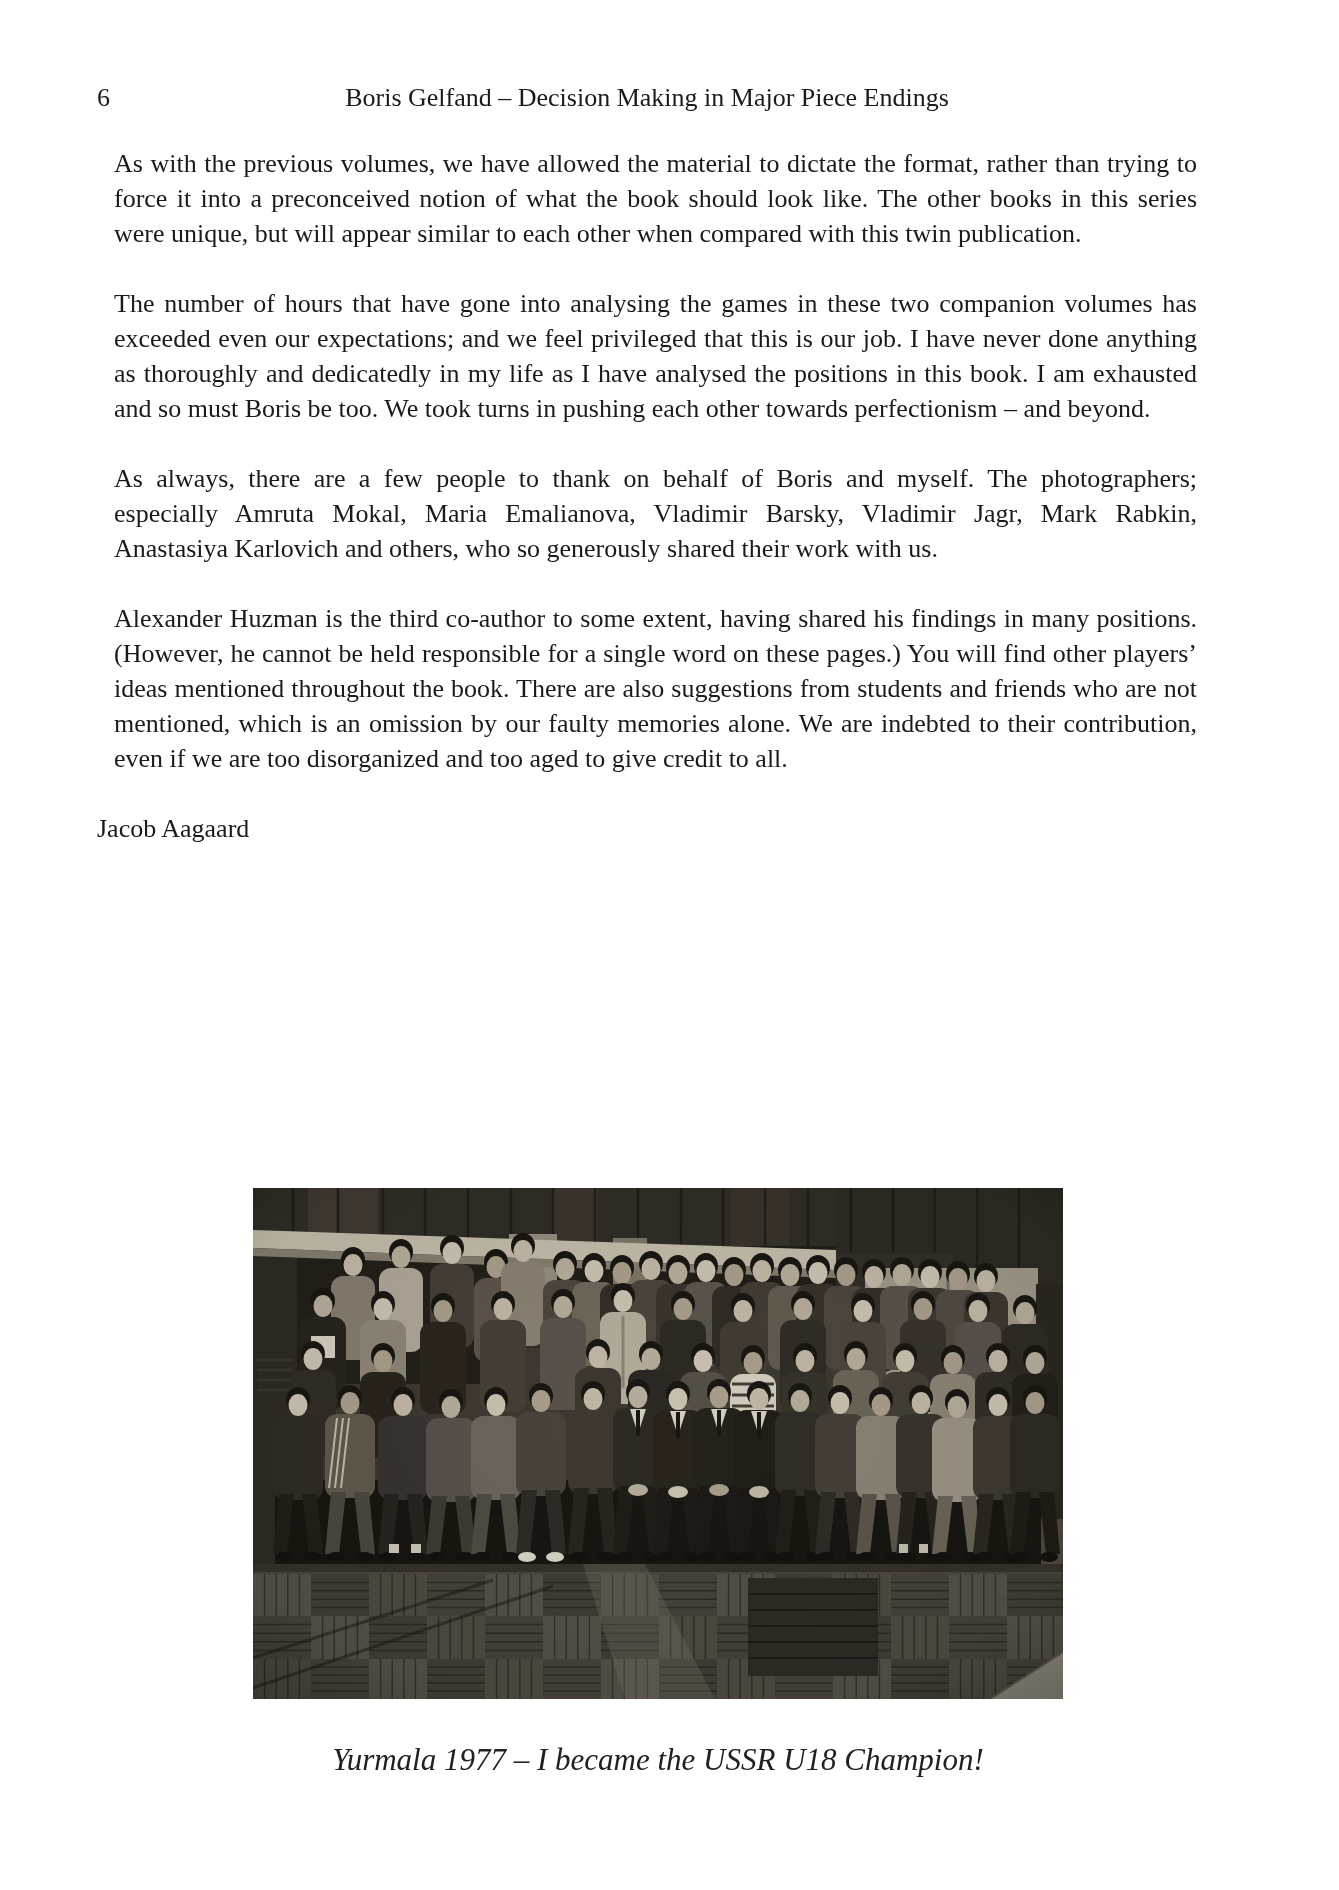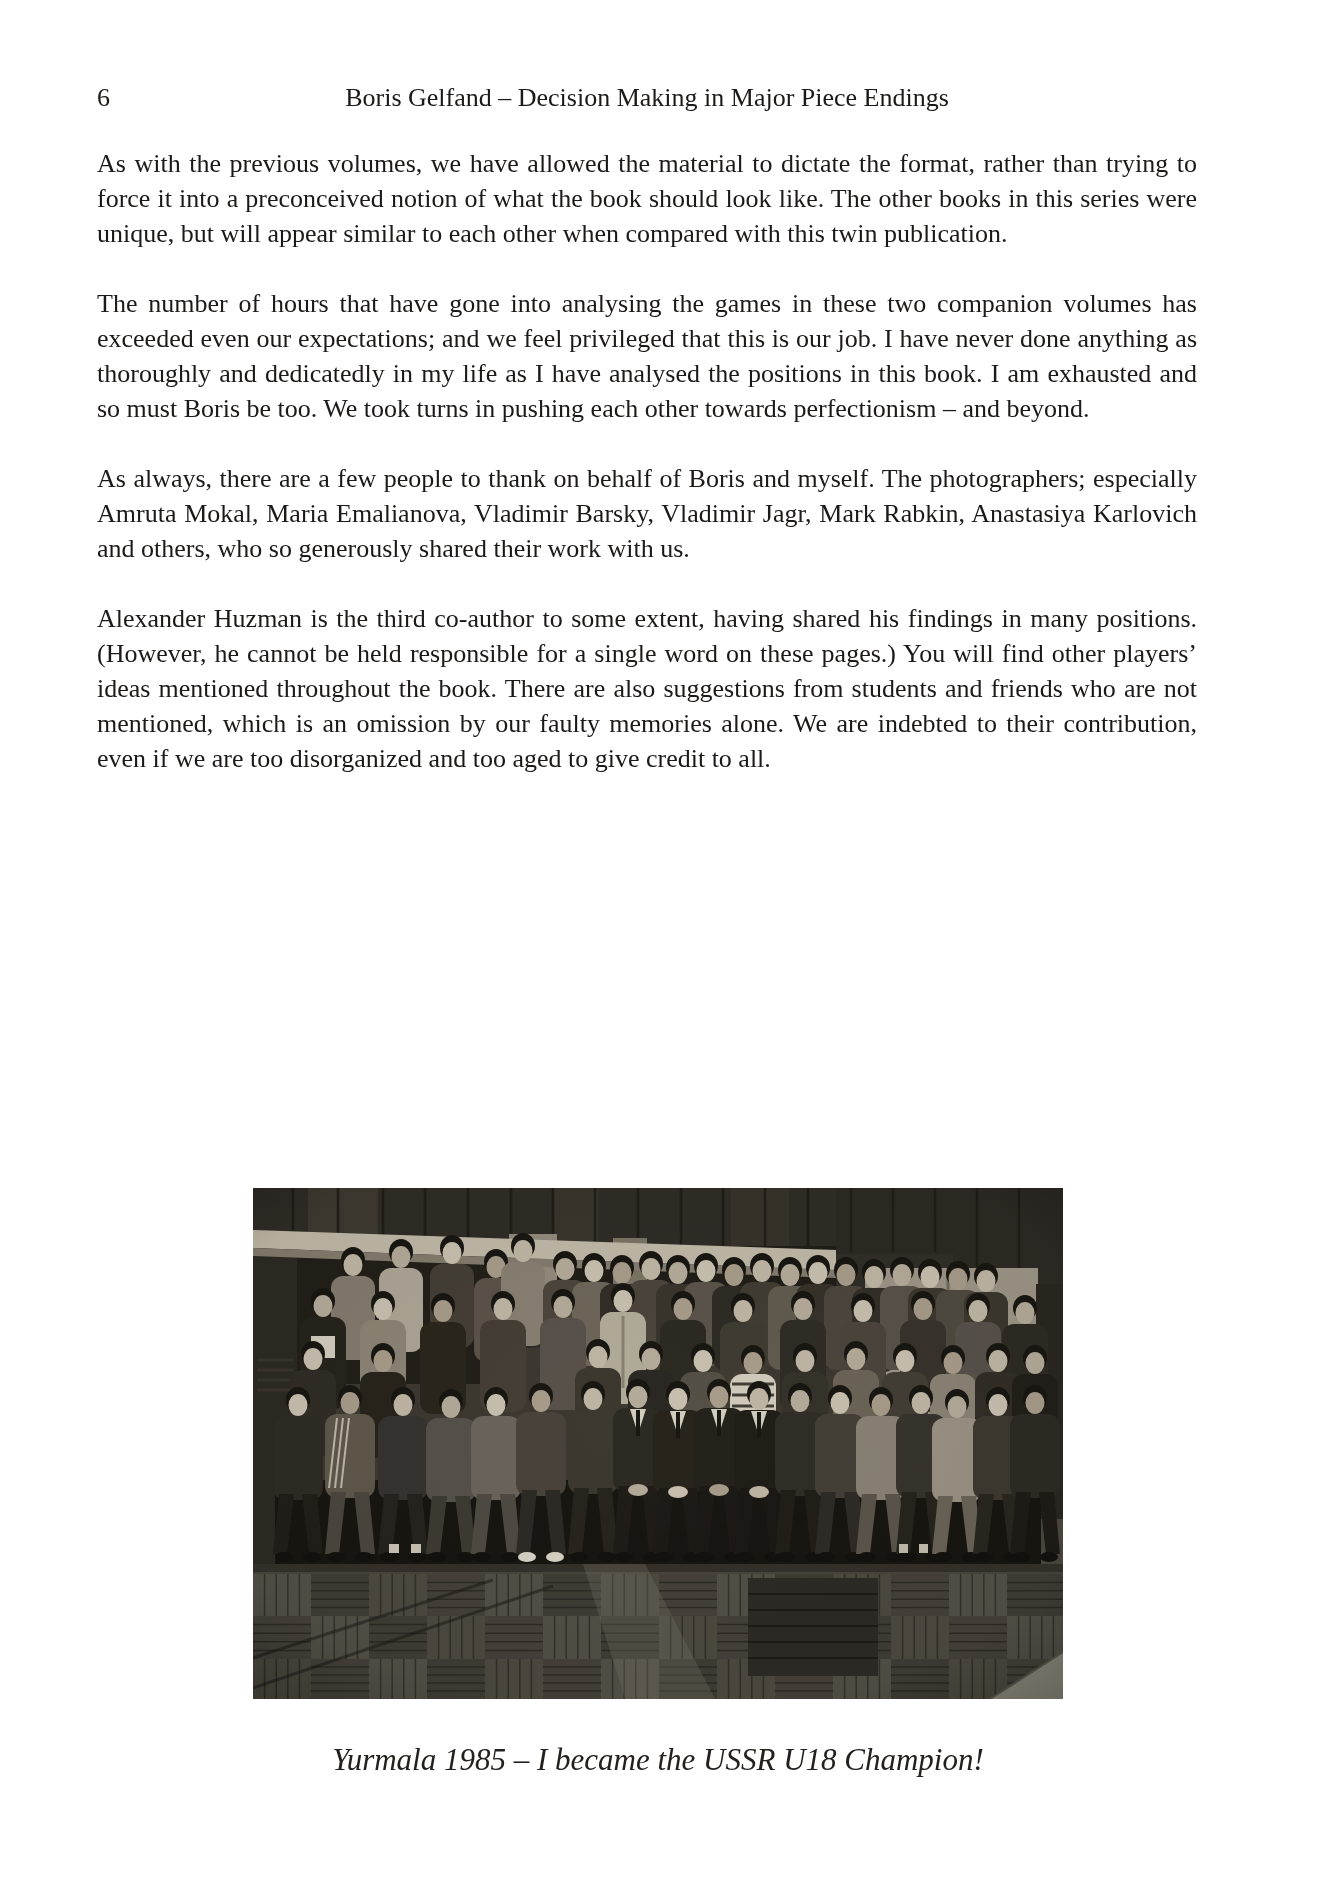--- a/index.html
+++ b/index.html
@@ -12,21 +12,21 @@
   .running-head{
     position:absolute; top:80px; left:97px; width:1100px; height:36px;
     font-size:26px; line-height:35px;
   }
   .page-number{ position:absolute; left:0; top:0; }
   .head-title{ display:block; text-align:center; }
   .body-text{
     position:absolute; top:146px; left:97px; width:1100px;
     font-size:26px; line-height:35px; text-align:justify;
   }
-  .body-text p{ margin:0 0 35px 0; }
+  .body-text p{ margin:0 0 35px 17px; }
   .signature{ margin-top:0; font-size:26px; line-height:35px; }
   .signature div{ margin:0; }
   .photo-wrap{
     position:absolute; left:253px; top:1188px; width:810px; height:511px;
     background:#3a352e;
   }
   .photo-wrap svg{ display:block; width:810px; height:511px; }
   .photo-caption{
     position:absolute; left:253px; top:1740px; width:810px;
     text-align:center; font-style:italic; font-size:31px; line-height:40px;
@@ -42,20 +42,21 @@
     <span class="page-number">6</span>
     <span class="head-title">Boris Gelfand – Decision Making in Major Piece Endings</span>
   </div>
 
   <div class="body-text">
     <p>As with the previous volumes, we have allowed the material to dictate the format, rather than trying to force it into a preconceived notion of what the book should look like. The other books in this series were unique, but will appear similar to each other when compared with this twin publication.</p>
     <p>The number of hours that have gone into analysing the games in these two companion volumes has exceeded even our expectations; and we feel privileged that this is our job. I have never done anything as thoroughly and dedicatedly in my life as I have analysed the positions in this book. I am exhausted and so must Boris be too. We took turns in pushing each other towards perfectionism – and beyond.</p>
     <p>As always, there are a few people to thank on behalf of Boris and myself. The photographers; especially Amruta Mokal, Maria Emalianova, Vladimir Barsky, Vladimir Jagr, Mark Rabkin, Anastasiya Karlovich and others, who so generously shared their work with us.</p>
     <p>Alexander Huzman is the third co-author to some extent, having shared his findings in many positions. (However, he cannot be held responsible for a single word on these pages.) You will find other players’ ideas mentioned throughout the book. There are also suggestions from students and friends who are not mentioned, which is an omission by our faulty memories alone. We are indebted to their contribution, even if we are too disorganized and too aged to give credit to all.</p>
     <div class="signature">
+      <div>Jacob Aagaard</div>
     </div>
   </div>
 
   <div class="photo-wrap" title="Black-and-white group photograph of about sixty young chess players and officials in four rows on a stage with a dark wood-panelled wall behind and a parquet floor in front">
     <svg id="photo-svg" viewBox="0 0 810 511" xmlns="http://www.w3.org/2000/svg">
       <defs>
         <radialGradient id="vg" cx="0.5" cy="0.45" r="0.78">
           <stop offset="0" stop-color="#000" stop-opacity="0"></stop>
           <stop offset="0.75" stop-color="#000" stop-opacity="0.06"></stop>
           <stop offset="1" stop-color="#000" stop-opacity="0.30"></stop>
@@ -610,15 +611,15 @@
         <line x1="96" y1="230" x2="88" y2="300" stroke="#cfc9bb" stroke-width="2" opacity="0.9"></line>
         <rect x="136" y="356" width="10" height="9" fill="#cfc9bb" rx="0"></rect>
         <rect x="158" y="356" width="10" height="9" fill="#cfc9bb" rx="0"></rect>
         <rect x="646" y="356" width="9" height="9" fill="#c6c0b2" rx="0"></rect>
         <rect x="666" y="356" width="9" height="9" fill="#c6c0b2" rx="0"></rect>
         <rect x="0" y="0" width="810" height="511" fill="rgba(122,111,92,0.05)" rx="0"></rect>
         <rect x="0" y="0" width="810" height="511" fill="url(#vg)"></rect>
       </svg>
   </div>
 
-  <div class="photo-caption">Yurmala 1985 – I became the USSR U18 Champion!</div>
+  <div class="photo-caption">Yurmala 1977 – I became the USSR U18 Champion!</div>
 
 </div>
 
 </body></html>

